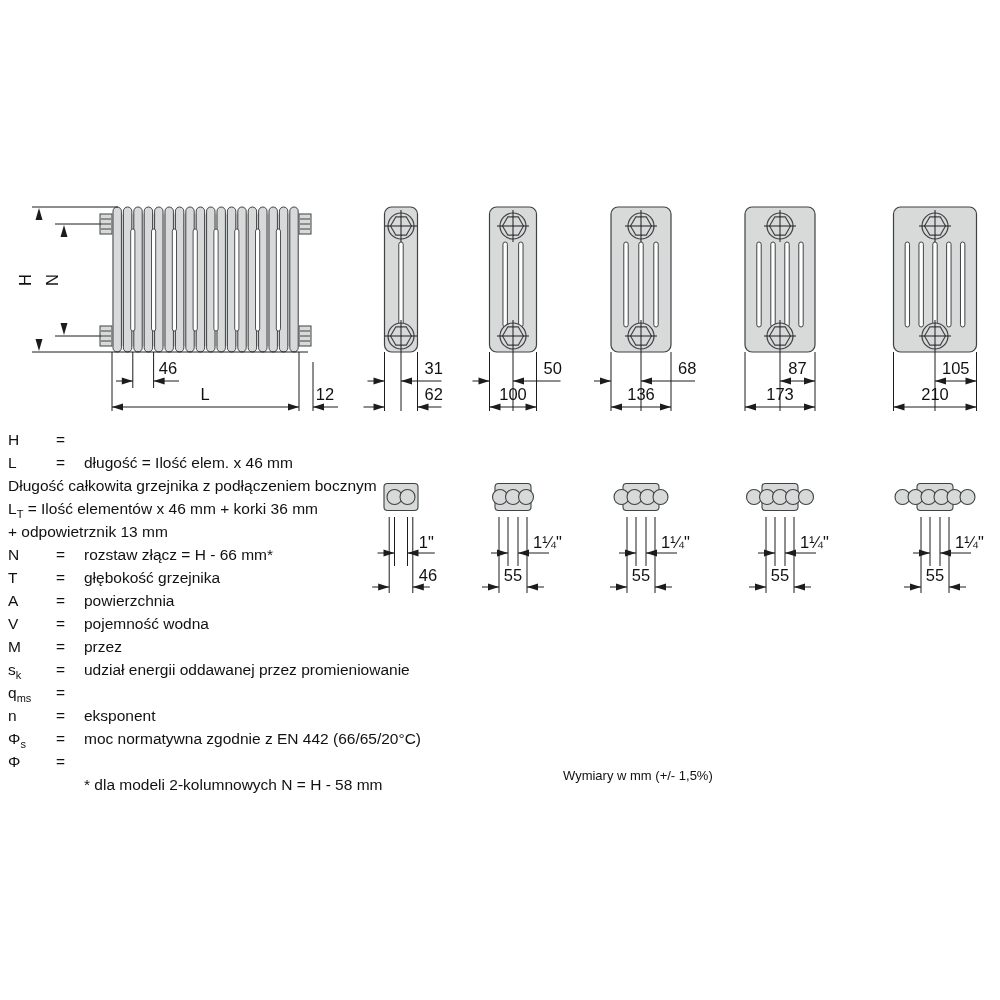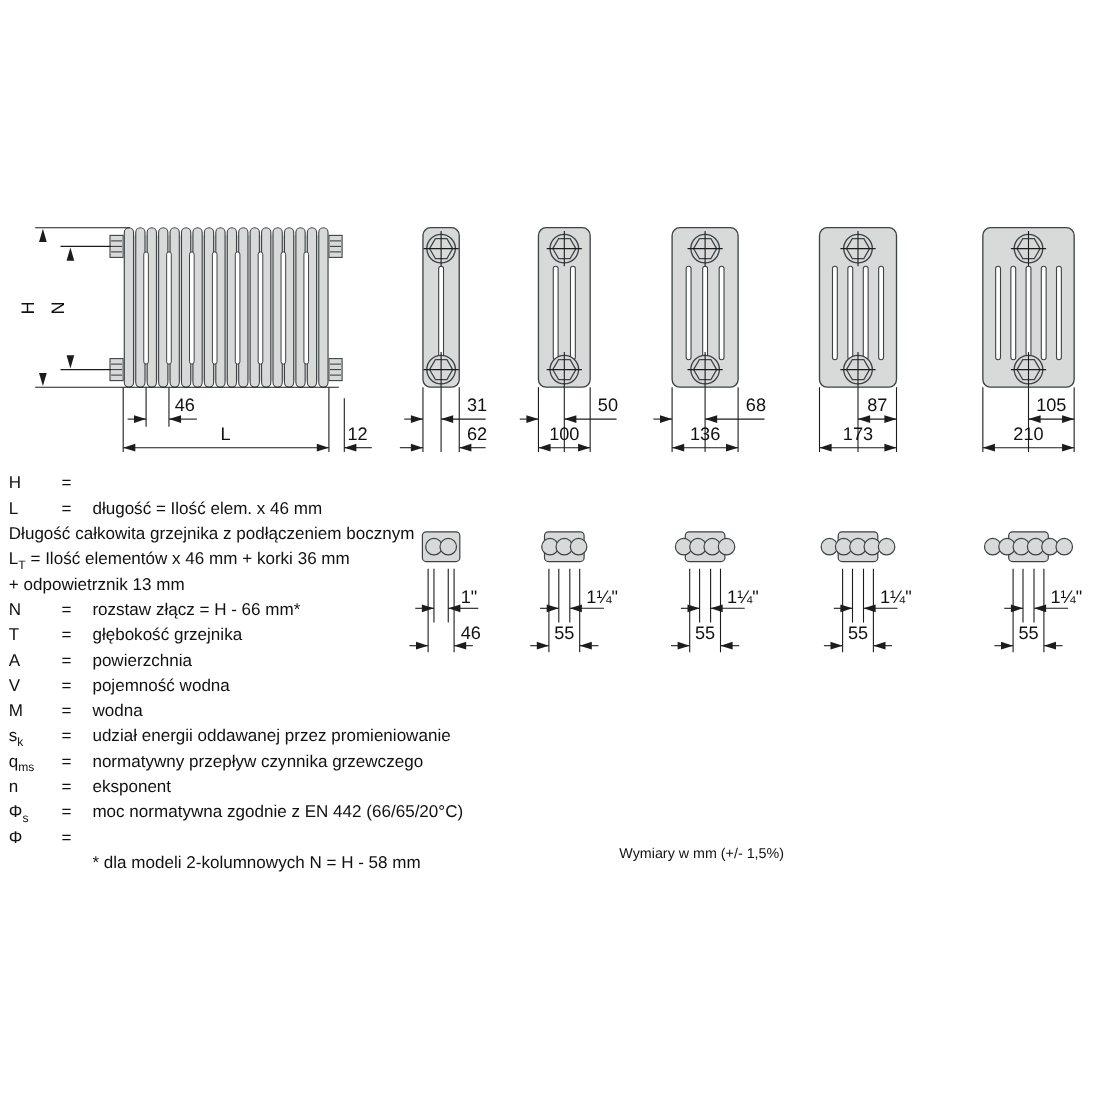--- a/index.html
+++ b/index.html
@@ -360,31 +360,30 @@
         <span class="ldesc">powierzchnia</span>
       </div>
       <div class="lrow">
         <span class="lsym"><span>V</span></span>
         <span class="leq">=</span>
         <span class="ldesc">pojemność wodna</span>
       </div>
       <div class="lrow">
         <span class="lsym"><span>M</span></span>
         <span class="leq">=</span>
-        <span class="ldesc">wodna</span>
+        <span class="ldesc">przez</span>
       </div>
       <div class="lrow">
         <span class="lsym"><span>s</span><sub>k</sub></span>
         <span class="leq">=</span>
         <span class="ldesc">udział energii oddawanej przez promieniowanie</span>
       </div>
       <div class="lrow">
         <span class="lsym"><span>q</span><sub>ms</sub></span>
         <span class="leq">=</span>
-        <span class="ldesc">normatywny przepływ czynnika grzewczego</span>
       </div>
       <div class="lrow">
         <span class="lsym"><span>n</span></span>
         <span class="leq">=</span>
         <span class="ldesc">eksponent</span>
       </div>
       <div class="lrow">
         <span class="lsym"><span>Φ</span><sub>s</sub></span>
         <span class="leq">=</span>
         <span class="ldesc">moc normatywna zgodnie z EN 442 (66/65/20°C)</span>

